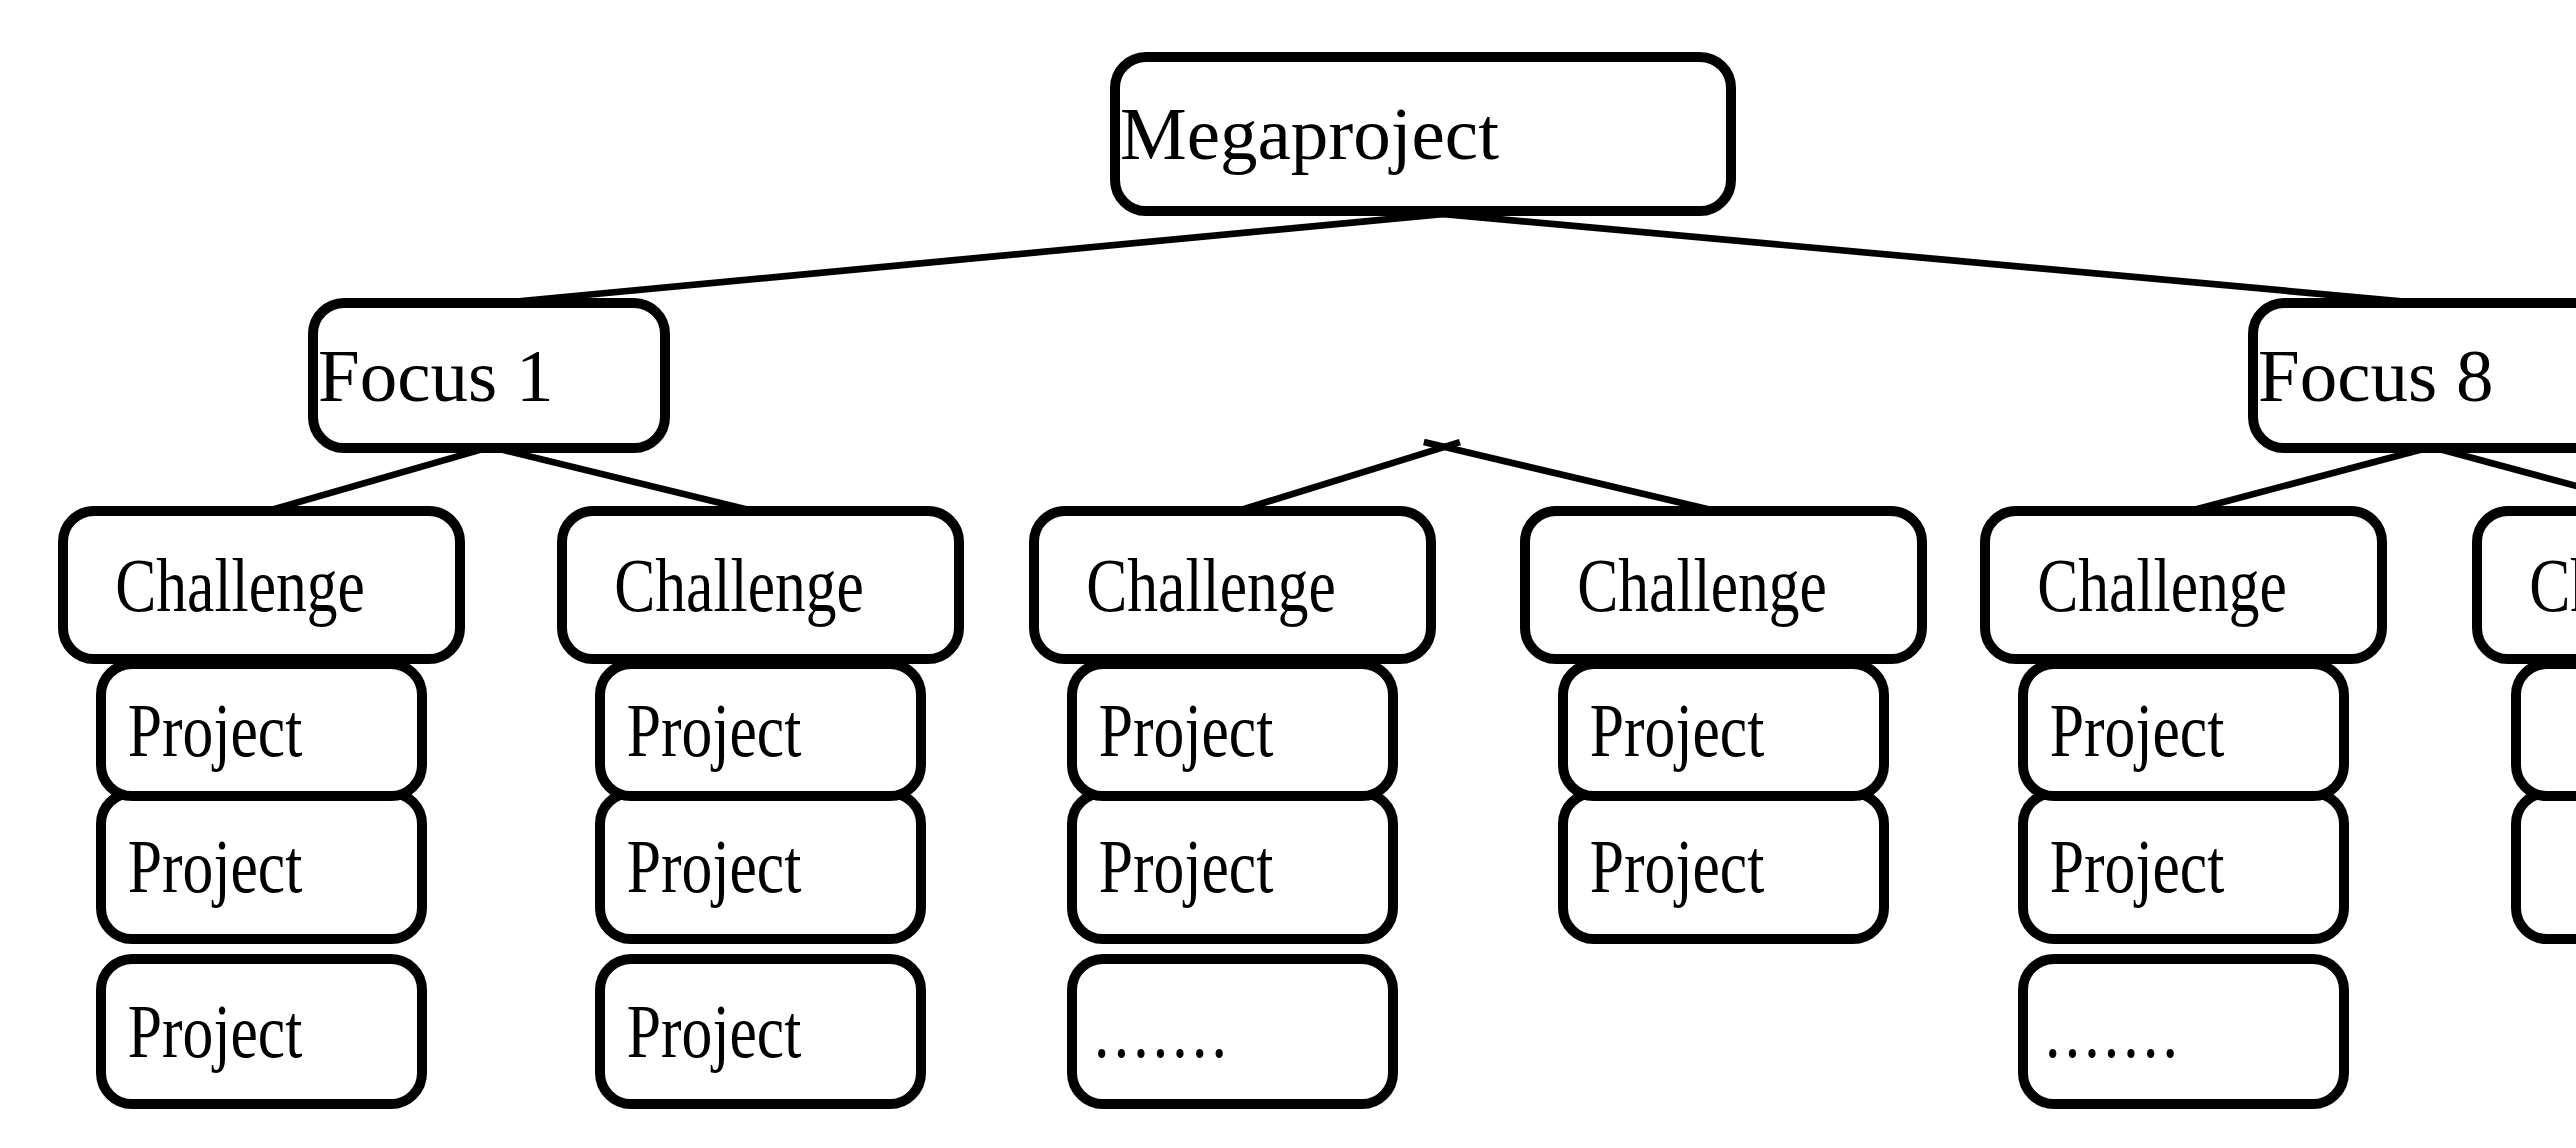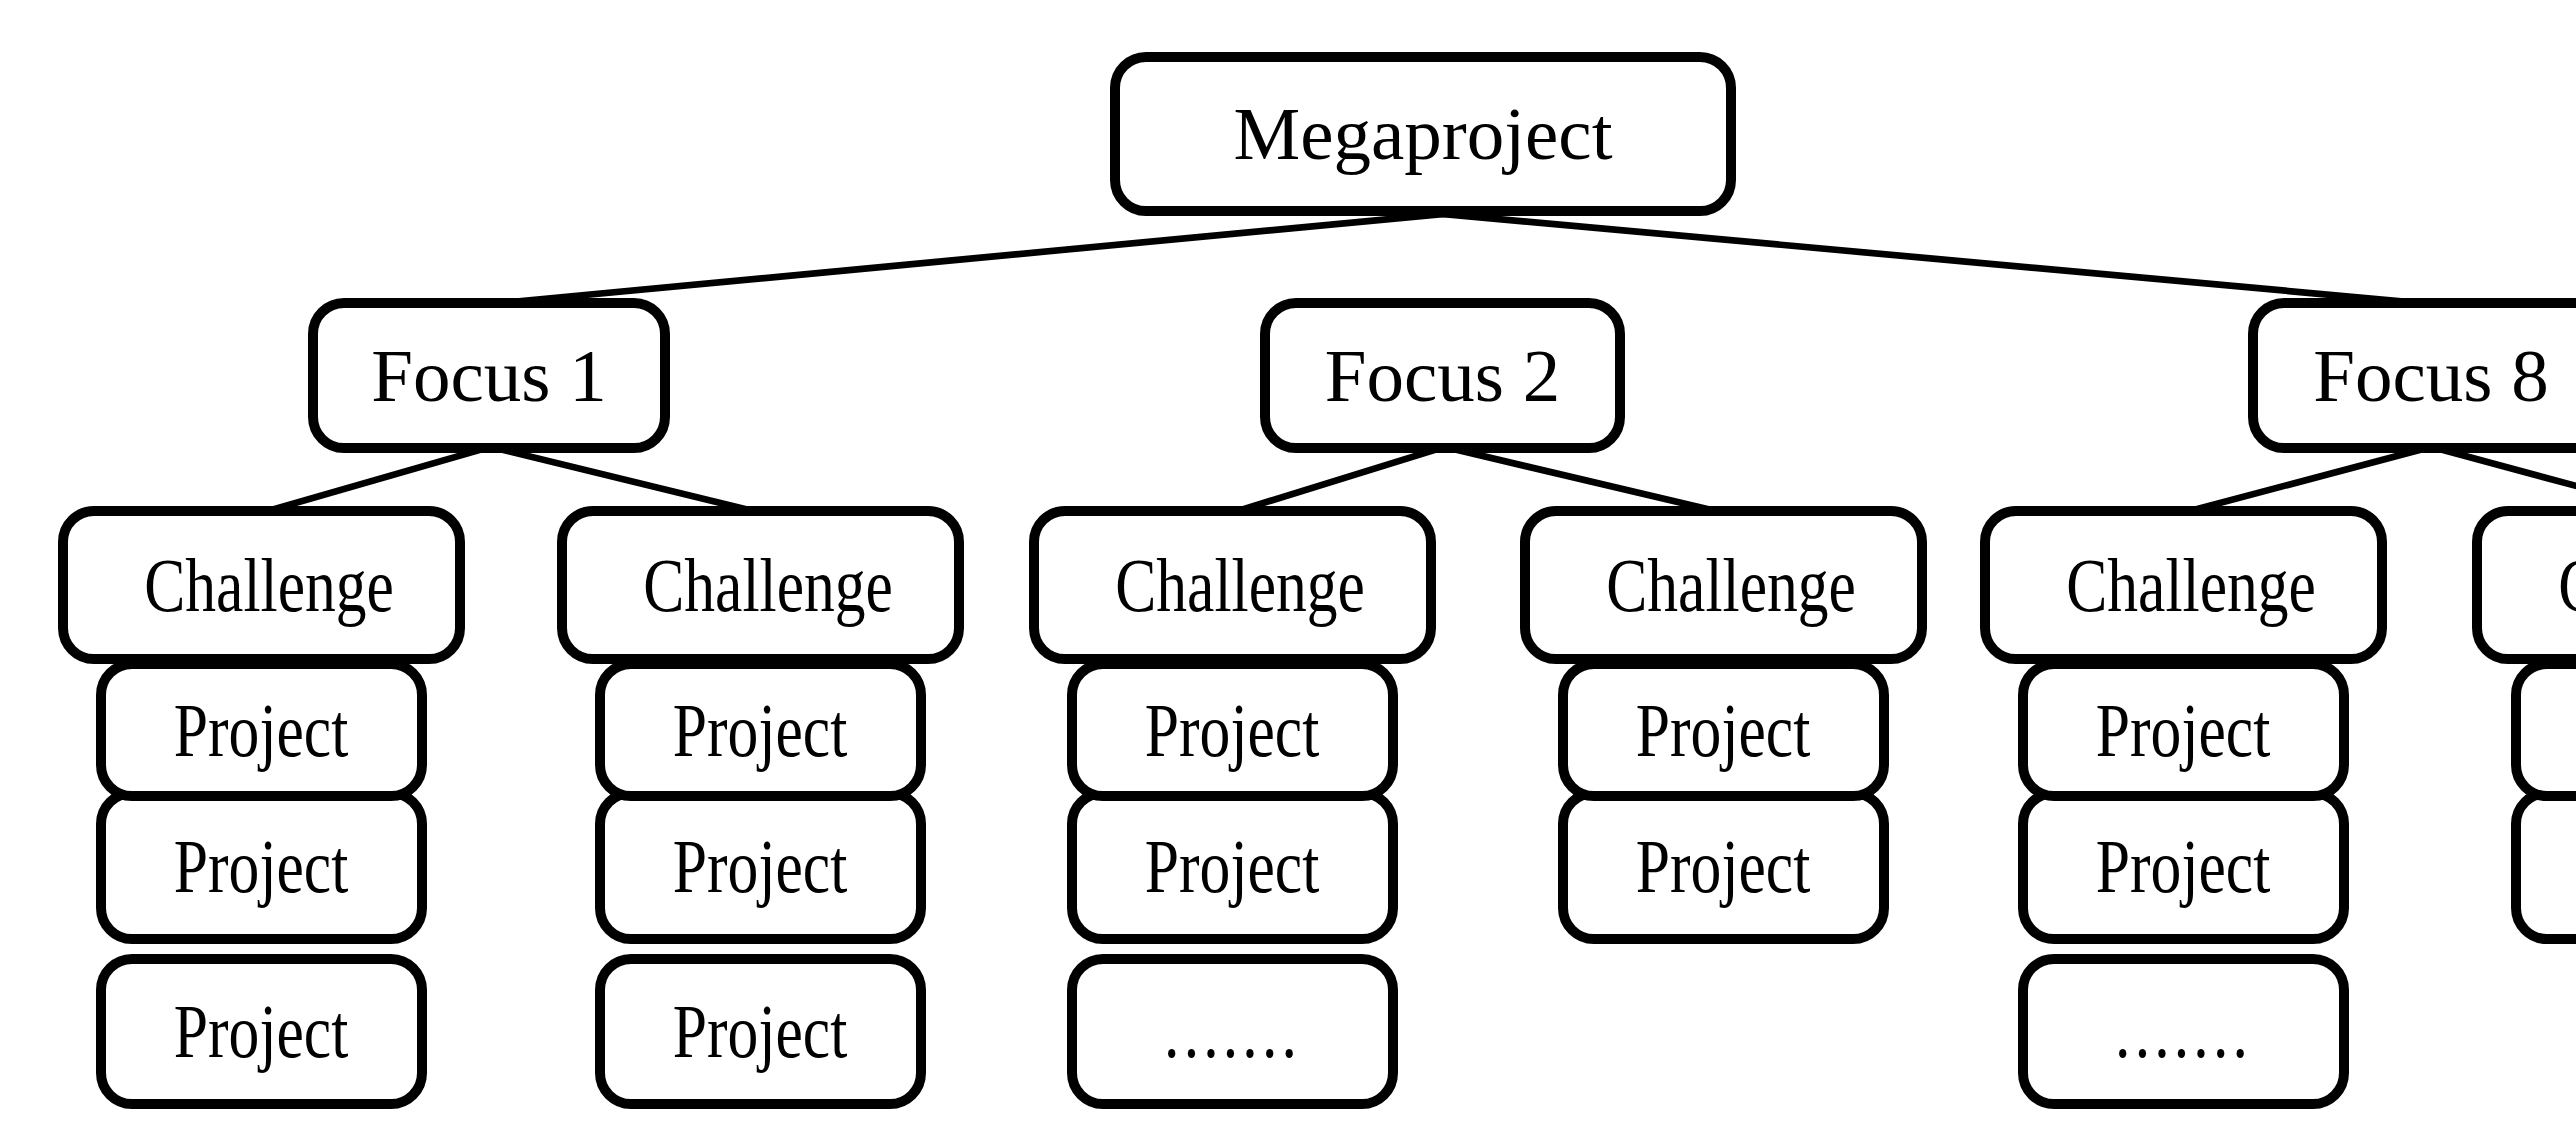--- a/index.html
+++ b/index.html
@@ -21,21 +21,20 @@
     z-index: 1;
   }
   .node {
     position: absolute;
     box-sizing: border-box;
     background: #ffffff;
     border: 10.3px solid #000000;
     border-radius: 36px;
     display: flex;
     align-items: center;
-    justify-content: center;
     color: #000000;
   }
   .lg { z-index: 6; }
   .lg .lbl {
     font-size: 75px;
     white-space: nowrap;
   }
   .row-c { z-index: 6; padding-left: 16px; }
   .row-1 { z-index: 5; }
   .row-2 { z-index: 4; }
@@ -68,23 +67,20 @@
       <line x1="4685" y1="858" x2="5194" y2="995"></line>
     </g>
   </svg>
 
   <div class="node lg" style="left:1110px; top:52px; width:626px; height:164px;">
     <span class="lbl">Megaproject</span>
   </div>
 
   <div class="node lg" style="left:308px; top:298px; width:362px; height:155px;">
     <span class="lbl">Focus 1</span>
-  </div>
-  <div class="node lg" style="left:1260px; top:298px; width:365px; height:155px;">
-    <span class="lbl">Focus 2</span>
   </div>
   <div class="node lg" style="left:2248px; top:298px; width:366px; height:155px;">
     <span class="lbl">Focus 8</span>
   </div>
 
   <div class="node sm row-c" style="left:58px; top:506px; width:407px; height:158px;">
     <span class="lbl">Challenge</span>
   </div>
   <div class="node sm row-c" style="left:557px; top:506px; width:407px; height:158px;">
     <span class="lbl">Challenge</span>

